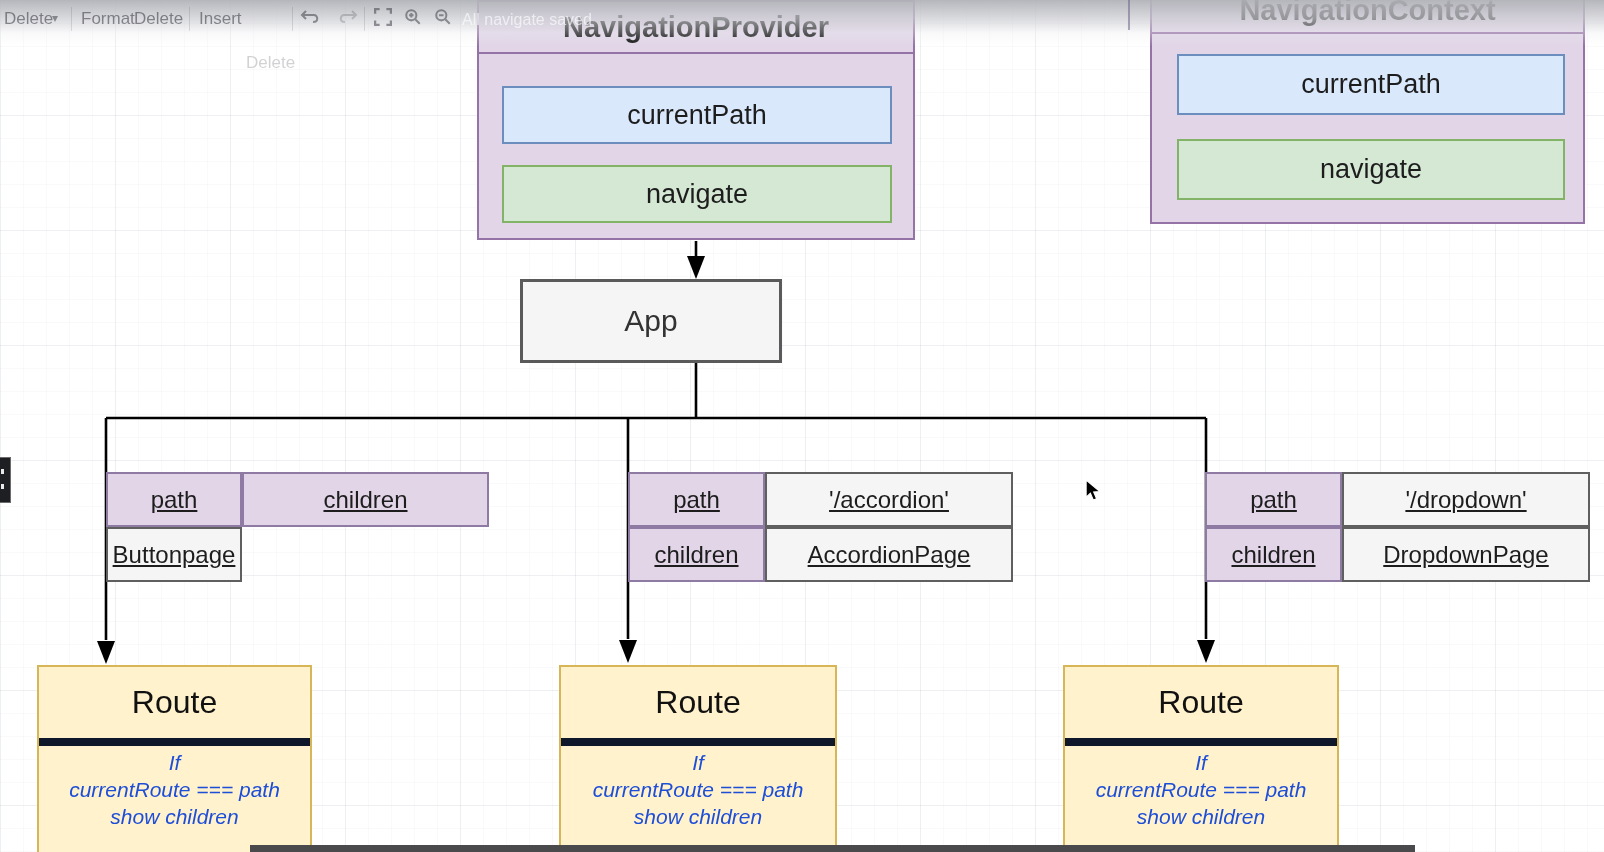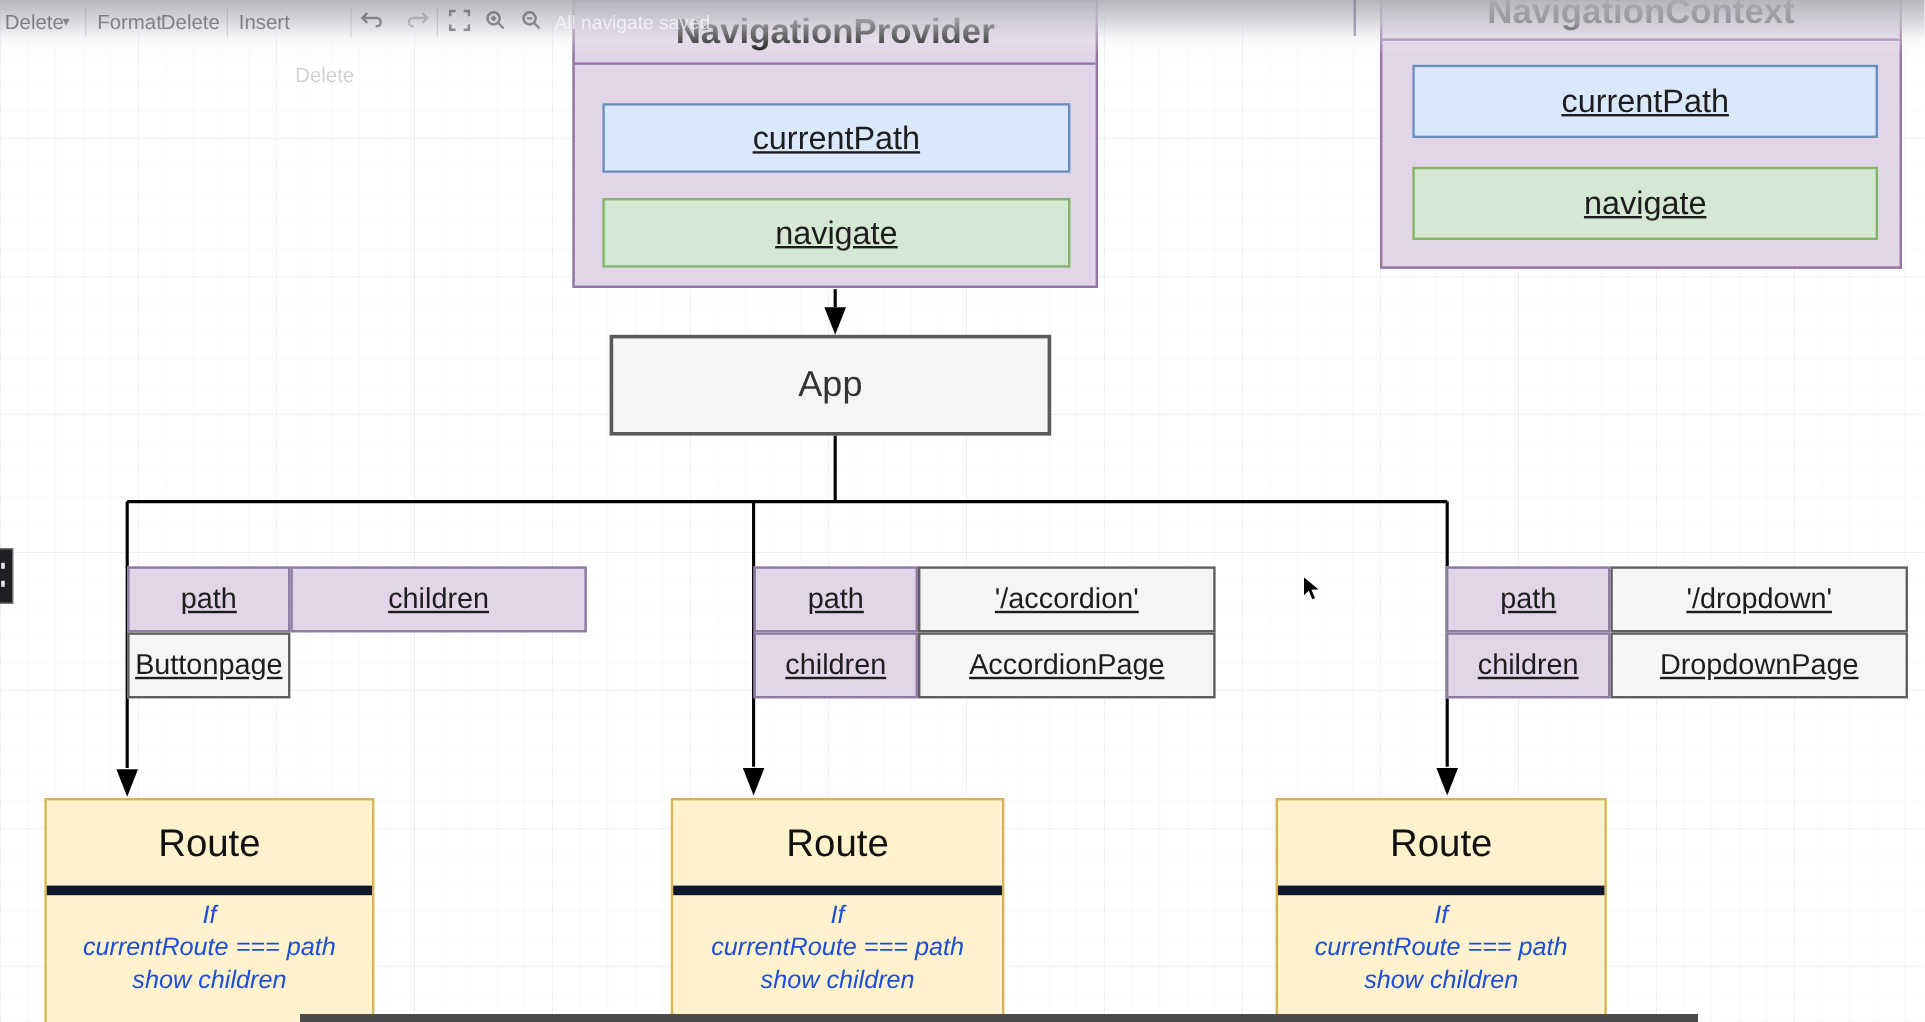--- a/index.html
+++ b/index.html
@@ -14,21 +14,21 @@
       linear-gradient(90deg, rgba(120,135,160,0.045) 1px, transparent 1px);
     background-size:115px 115px,115px 115px,23px 23px,23px 23px;
   }
   .edges{position:absolute;left:0;top:0;z-index:1;}
   .edge{stroke:#000;stroke-width:2.6;fill:none;}
   .ah{fill:#000;stroke:none;}
 
   .uml{position:absolute;z-index:2;background:#E1D5E7;border:2px solid #9673A6;box-sizing:border-box;}
   .uml-title{display:flex;align-items:center;justify-content:center;font-weight:bold;font-size:29px;color:#111;
     border-bottom:2px solid #9673A6;box-sizing:border-box;}
-  .field{position:absolute;display:flex;align-items:center;justify-content:center;font-size:27px;box-sizing:border-box;text-decoration:underline;}
+  .field{position:absolute;display:flex;align-items:center;justify-content:center;font-size:27px;box-sizing:border-box;}
   .field.blue{background:#DAE8FC;border:2px solid #6C8EBF;}
   .field.green{background:#D5E8D4;border:2px solid #82B366;}
 
   .plain-box{position:absolute;z-index:2;background:#F5F5F5;border:3px solid #5a5a5a;box-sizing:border-box;
     display:flex;align-items:center;justify-content:center;font-size:30px;color:#333;}
 
   .kv-table{position:absolute;z-index:2;display:grid;grid-auto-rows:55px;text-decoration:underline;}
   .cell{display:flex;align-items:center;justify-content:center;font-size:24px;box-sizing:border-box;}
   .cell.key{background:#E1D5E7;border:2px solid #8e7aa3;}
   .cell.val{background:#F5F5F5;border:2px solid #5f5f5f;}
@@ -82,21 +82,21 @@
   <div class="uml" style="left:1150px;top:-14px;width:435px;height:238px">
     <div class="uml-title" style="height:46px">NavigationContext</div>
     <div class="field blue" style="left:25px;top:66px;width:388px;height:61px">
       <span>currentPath</span>
     </div>
     <div class="field green" style="left:25px;top:151px;width:388px;height:61px">
       <span>navigate</span>
     </div>
   </div>
 
-  <div class="plain-box" style="left:508px;top:279px;width:368px;height:84px">
+  <div class="plain-box" style="left:520px;top:279px;width:262px;height:84px">
     <span>App</span>
   </div>
 
   <div class="kv-table" style="left:106px;top:472px;grid-template-columns:136px 247px">
     <div class="cell key">path</div>
     <div class="cell key">children</div>
     <div class="cell val">Buttonpage</div>
   </div>
 
   <div class="kv-table" style="left:628px;top:472px;grid-template-columns:137px 248px">

